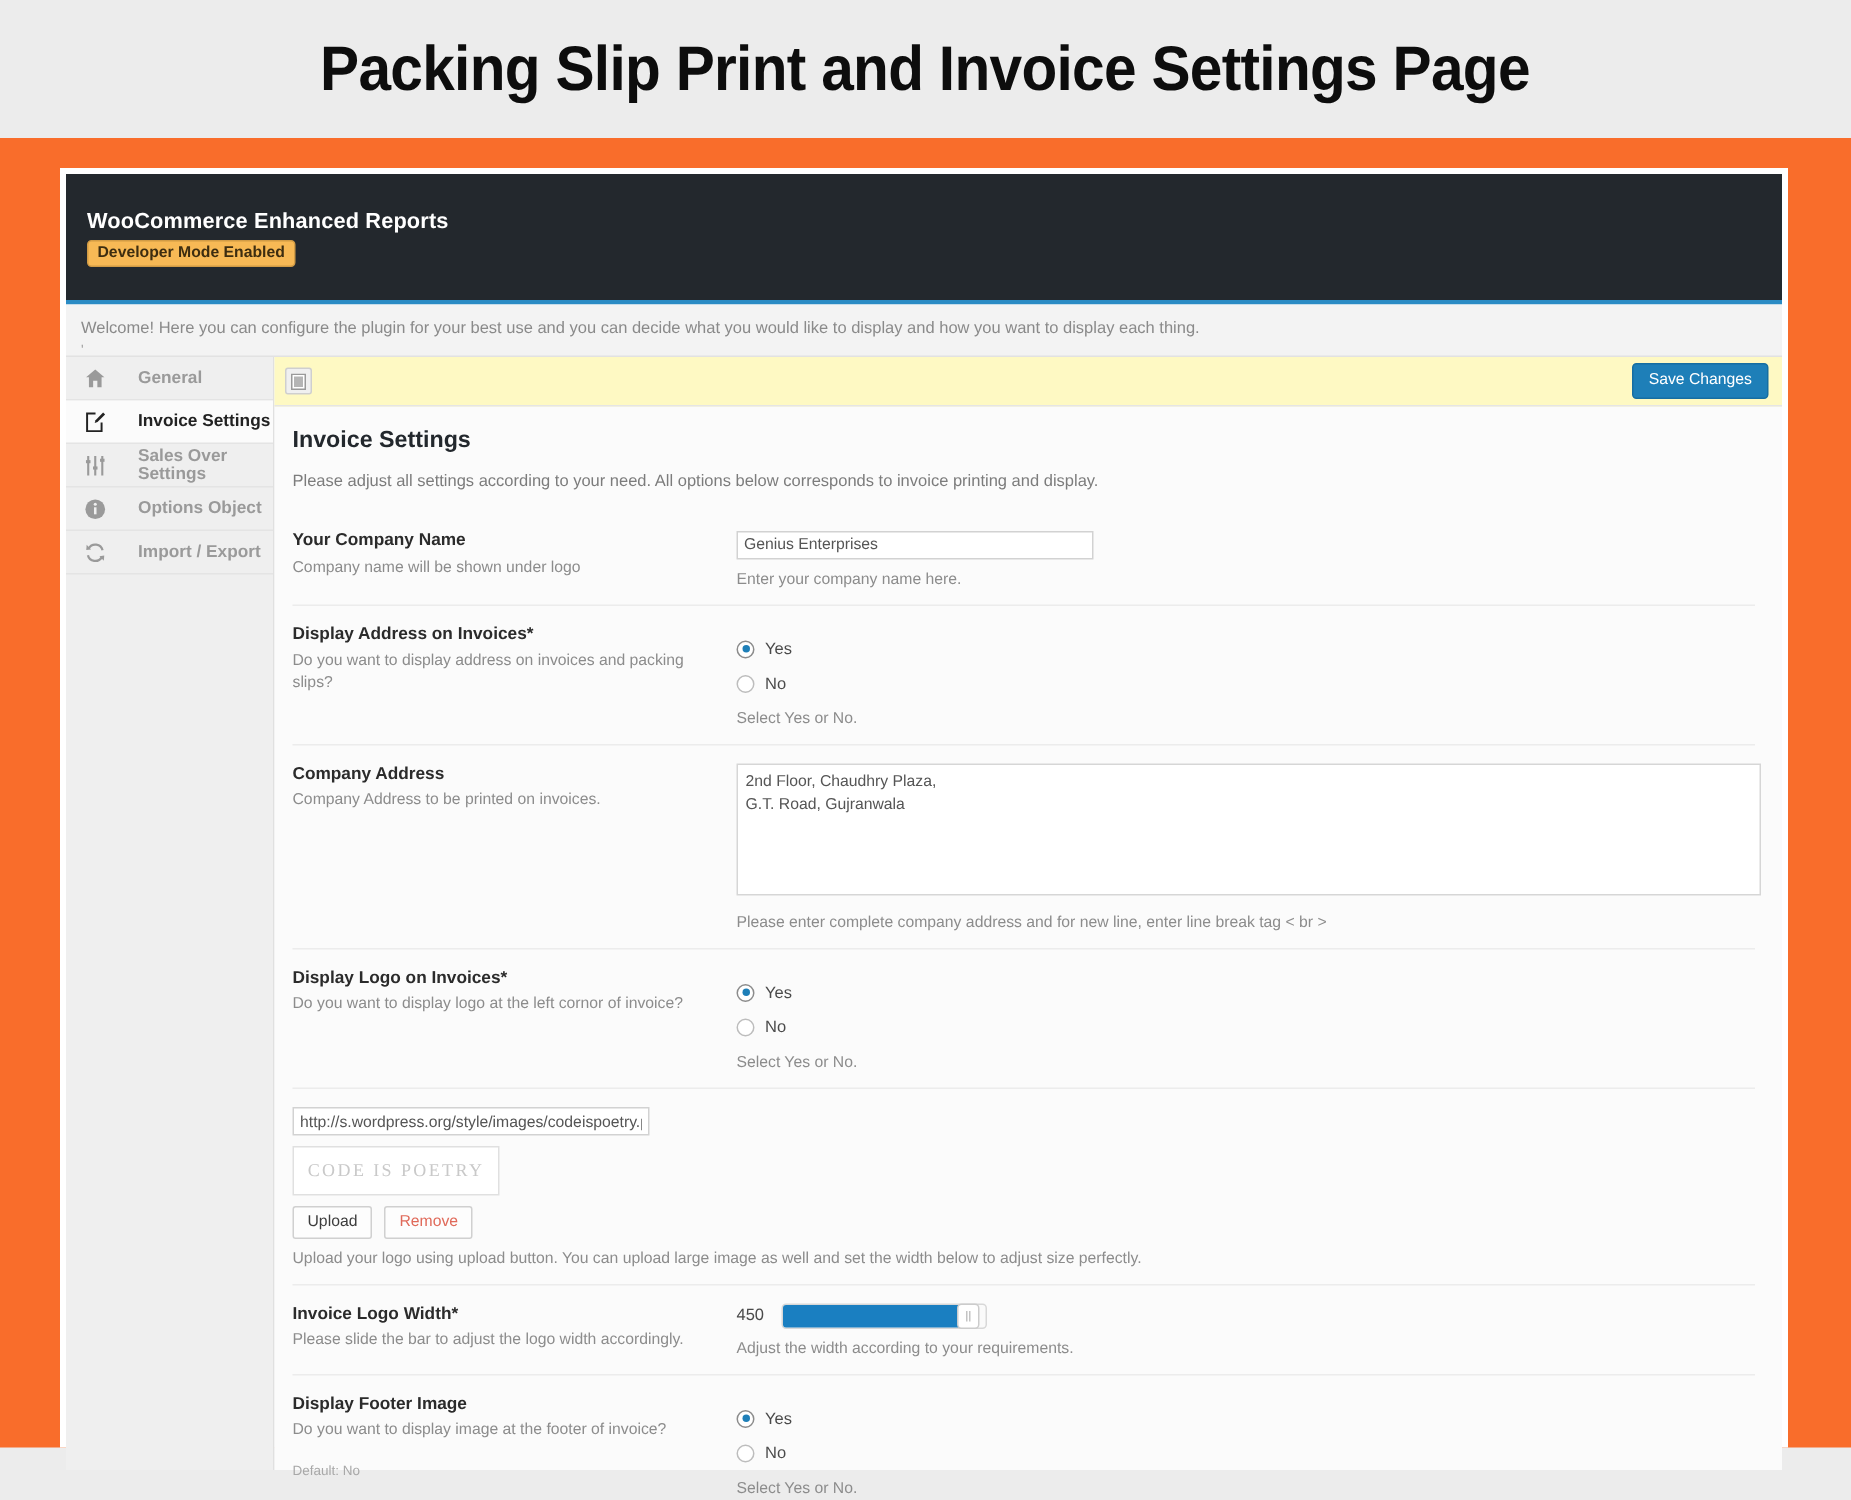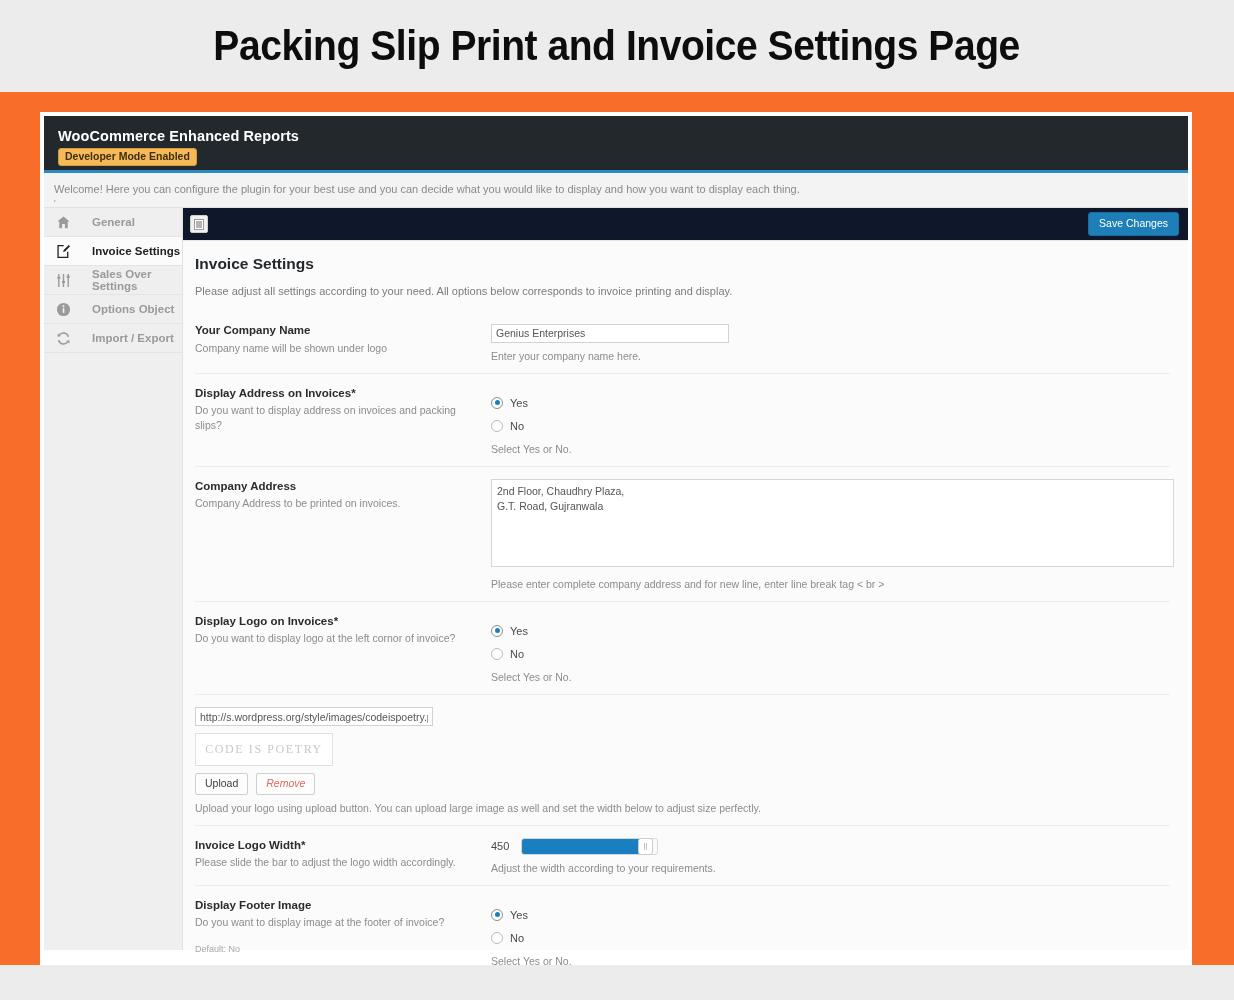--- a/index.html
+++ b/index.html
@@ -37,22 +37,22 @@
   }
   .white-frame {
     background: #ffffff;
     padding: 4px 4px 0 4px;
     height: 853px;
   }
 
   
   .plugin-header {
     background: #23282d;
-    height: 54px;
-    padding: 12px 0 0 14px;
+    height: 84px;
+    padding: 24px 0 0 14px;
     position: relative;
   }
   .plugin-header .ph-title {
     color: #ffffff;
     font-size: 14.5px;
     font-weight: bold;
     letter-spacing: .1px;
   }
   .dev-badge {
     display: inline-block;
@@ -113,21 +113,21 @@
     width: 15px; height: 15px;
     display: flex; align-items: center; justify-content: center;
     flex: 0 0 15px;
   }
   .nav-icon svg { display: block; }
 
   
   .content { flex: 1; background: #fbfbfb; min-width: 0; }
   .toolbar {
     height: 33px;
-    background: #0f172a;
+    background: #fef9c3;
     border-bottom: 1px solid #e5e5e5;
     display: flex;
     align-items: center;
     justify-content: space-between;
     padding: 0 9px 0 7px;
   }
   .toolbar-icon-btn {
     width: 18px; height: 18px;
     background: #f0f0f0;
     border: 1px solid #cfcfcf;
@@ -237,21 +237,21 @@
   .sm-btn {
     border: 1px solid #d0d0d0;
     background: #fdfdfd;
     font-size: 10.5px;
     padding: 4px 9px 5px 9px;
     border-radius: 2px;
     color: #3c3c3c;
     cursor: pointer;
     line-height: 1;
   }
-  .sm-btn.danger { color: #e06a5a; font-style: italic; }
+  .sm-btn.danger { color: #e06a5a; }
 
   
   .slider-wrap { display: flex; align-items: center; gap: 8px; }
   .slider-value { font-size: 11px; color: #4a4a4a; min-width: 22px; }
   .slider-track {
     width: 137px; height: 17px;
     background: #fafafa;
     border: 1px solid #d8d8d8;
     border-radius: 3px;
     position: relative;

